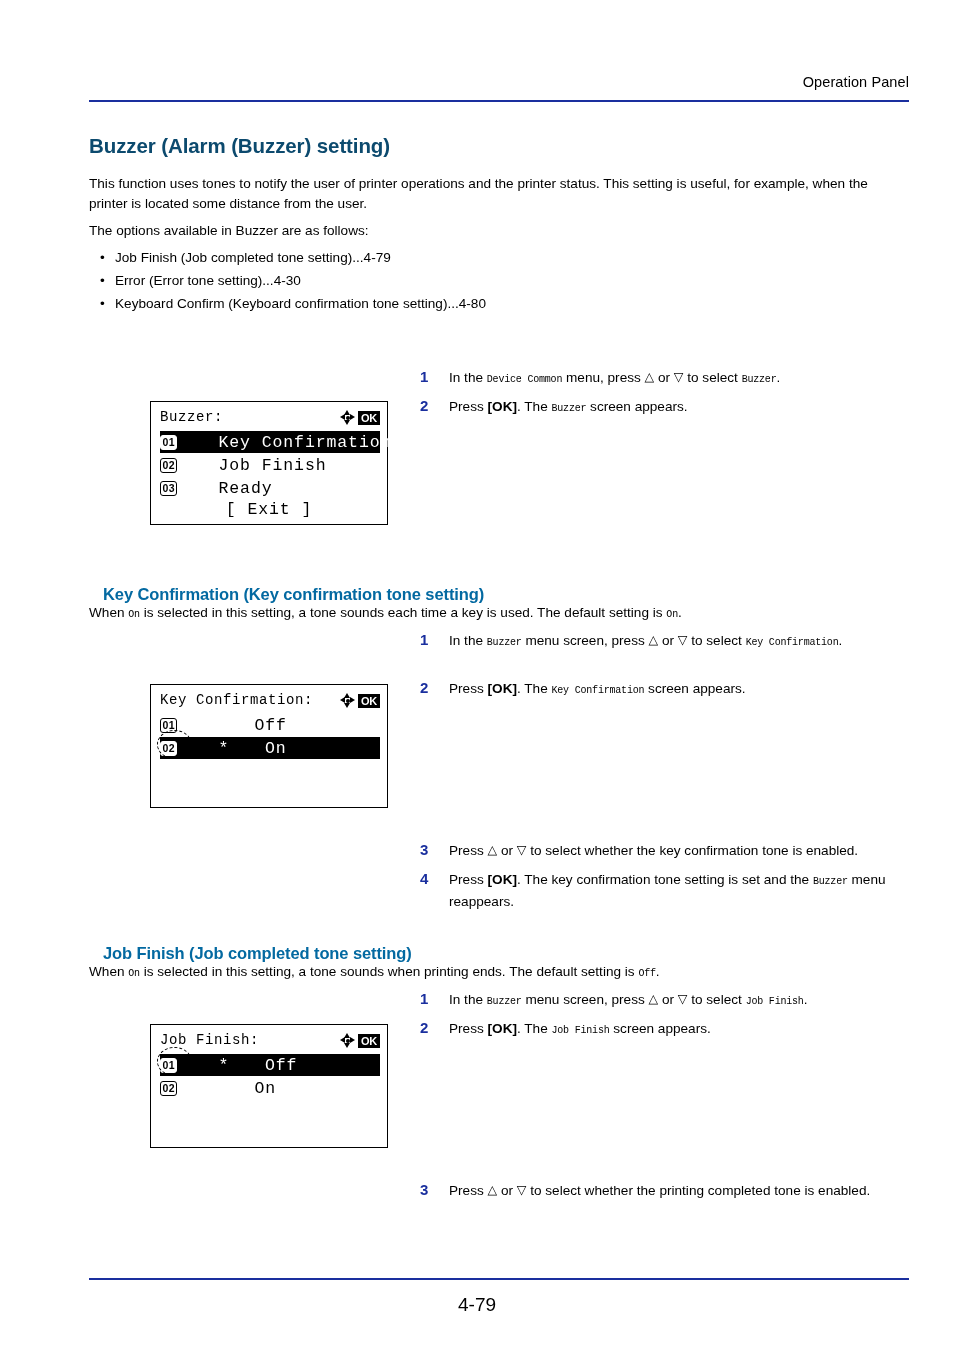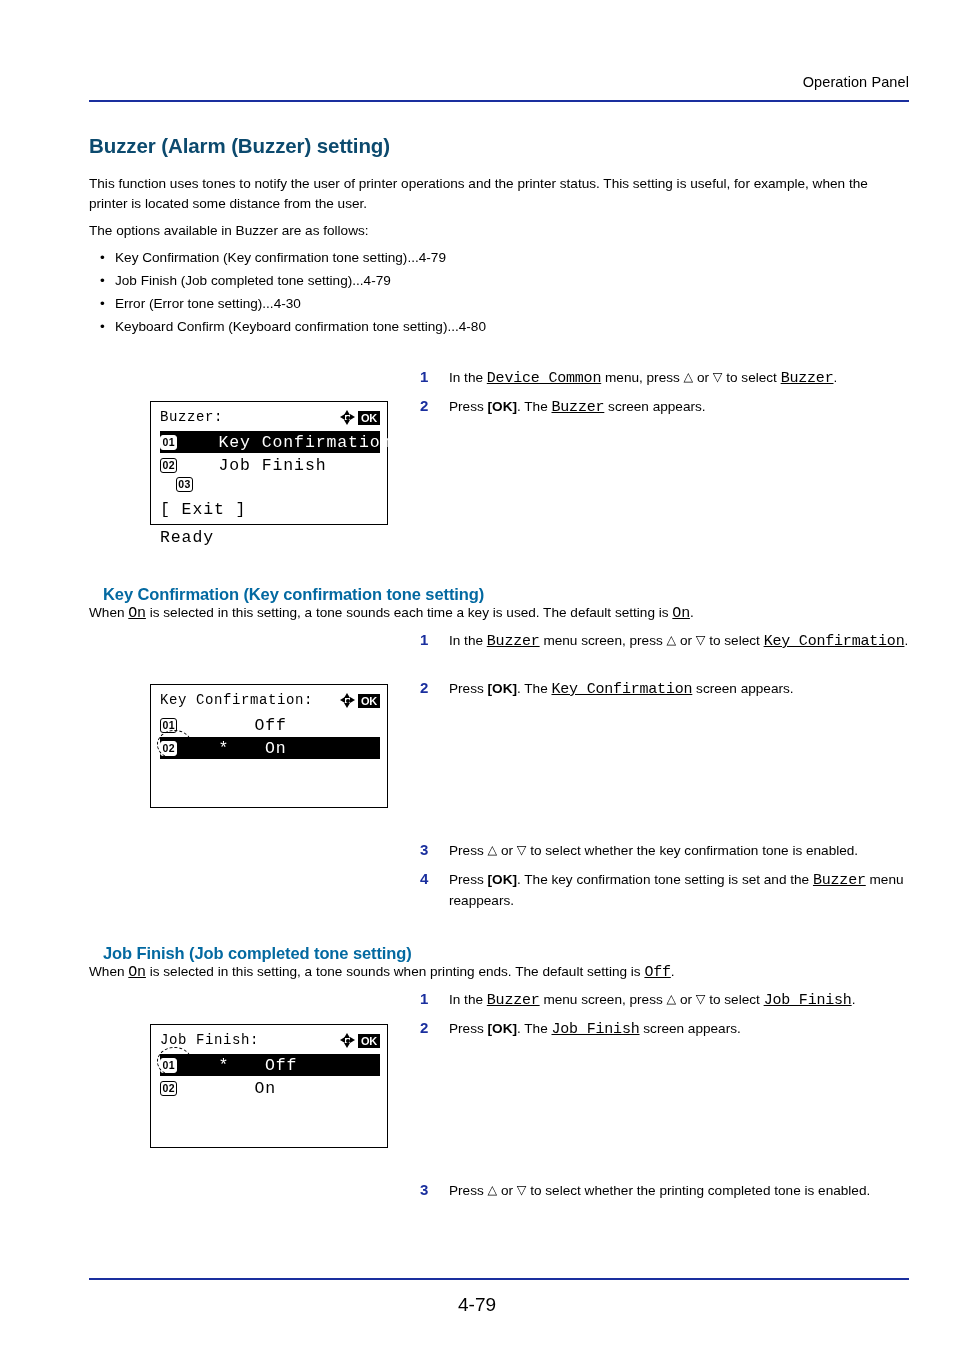--- a/index.html
+++ b/index.html
@@ -102,23 +102,22 @@
   }
   ul.bullets li::before {
     content: "•";
     position: absolute;
     left: 2px;
     top: 0;
   }
 
   code, .mono {
     font-family: "Liberation Mono", "DejaVu Sans Mono", monospace;
-    font-size: 15px;
+    font-size: 10px;
     letter-spacing: -0.2px;
-    text-decoration: underline;
   }
 
   
   .step {
     position: absolute;
     left: 420px;
     width: 492px;
     font-size: 13.6px;
     line-height: 19.5px;
   }
@@ -221,21 +220,21 @@
     font-size: 16.5px;
     letter-spacing: 0.6px;
   }
 
   .lcd-exit {
     position: absolute;
     left: 9px;
     right: 9px;
     font-size: 16.5px;
     letter-spacing: 0.9px;
-    text-align: left;
+    text-align: center;
     white-space: nowrap;
   }
 
   
   .ellipse-cue {
     position: absolute;
     border: 1.7px dashed #000;
     border-radius: 50%;
     background: transparent;
     pointer-events: none;
@@ -290,21 +289,20 @@
 
   <div class="header-label">Operation Panel</div>
   <div class="header-rule"></div>
 
   <h1 class="sec-title" style="top:126px;">Buzzer (Alarm (Buzzer) setting)</h1>
 
   <p class="body" style="top:166px;">This function uses tones to notify the user of printer operations and the printer status. This setting is useful, for example, when the printer is located some distance from the user.</p>
   <p class="body" style="top:213px;">The options available in Buzzer are as follows:</p>
 
   <ul class="bullets" style="top:238px;">
-    <li>Key Confirmation (Key confirmation tone setting)...4-79</li>
     <li>Job Finish (Job completed tone setting)...4-79</li>
     <li>Error (Error tone setting)...4-30</li>
     <li>Keyboard Confirm (Keyboard confirmation tone setting)...4-80</li>
   </ul>
 
   <div class="step" style="top:360px;">
     <span class="num">1</span>
     <span class="txt"><span>In the </span><span class="mono">Device Common</span><span> menu, press </span><span class="arrow-gl">△</span><span> or </span><span class="arrow-gl">▽</span><span> to select </span><span class="mono">Buzzer</span><span>.</span></span>
   </div>
   <div class="step" style="top:389px;">
@@ -326,21 +324,21 @@
     </div>
 
     <div class="lcd-row sel" style="top:29px; width:220px;">
       <span class="idx">01</span>
       <span class="rowlabel">Key Confirmation</span>
     </div>
     <div class="lcd-row" style="top:52px;">
       <span class="idx">02</span>
       <span class="rowlabel">Job Finish</span>
     </div>
-    <div class="lcd-row" style="top:75px;flex-direction:column;">
+    <div class="lcd-row" style="top:75px;">
       <span class="idx">03</span>
       <span class="rowlabel">Ready</span>
     </div>
     <div class="lcd-exit" style="top:98px;">[ Exit  ]</div>
   </div>
 
   <h2 class="sub-title" style="top:563px;">Key Confirmation (Key confirmation tone setting)</h2>
   <p class="body" style="top:595px;"><span>When </span><span class="mono">On</span><span> is selected in this setting, a tone sounds each time a key is used. The default setting is </span><span class="mono">On</span><span>.</span></p>
 
   <div class="step" style="top:623px;">

